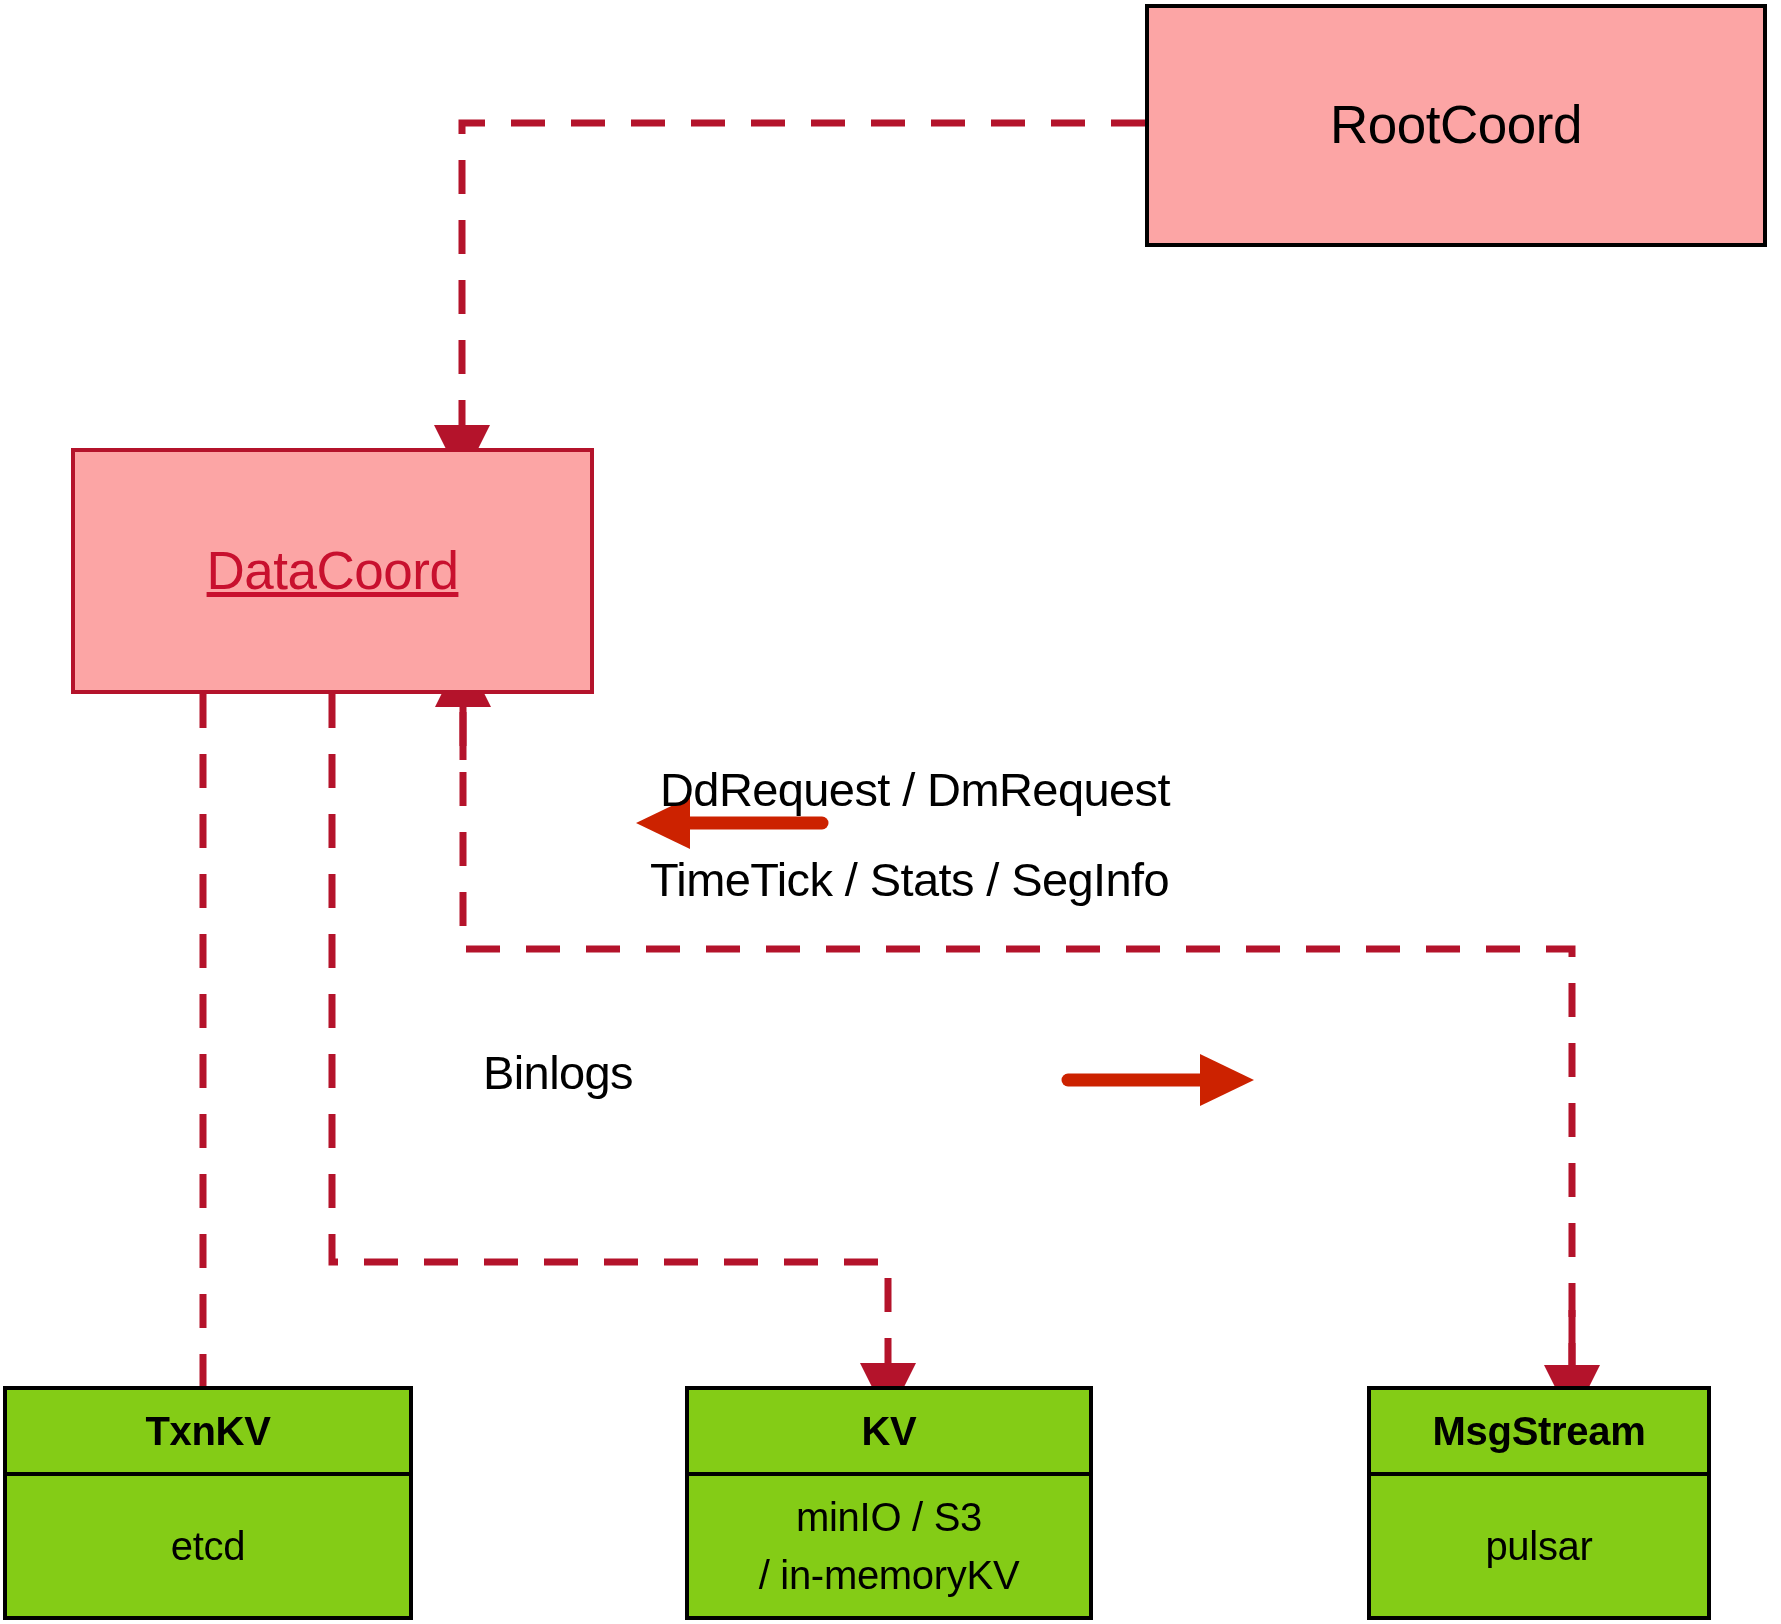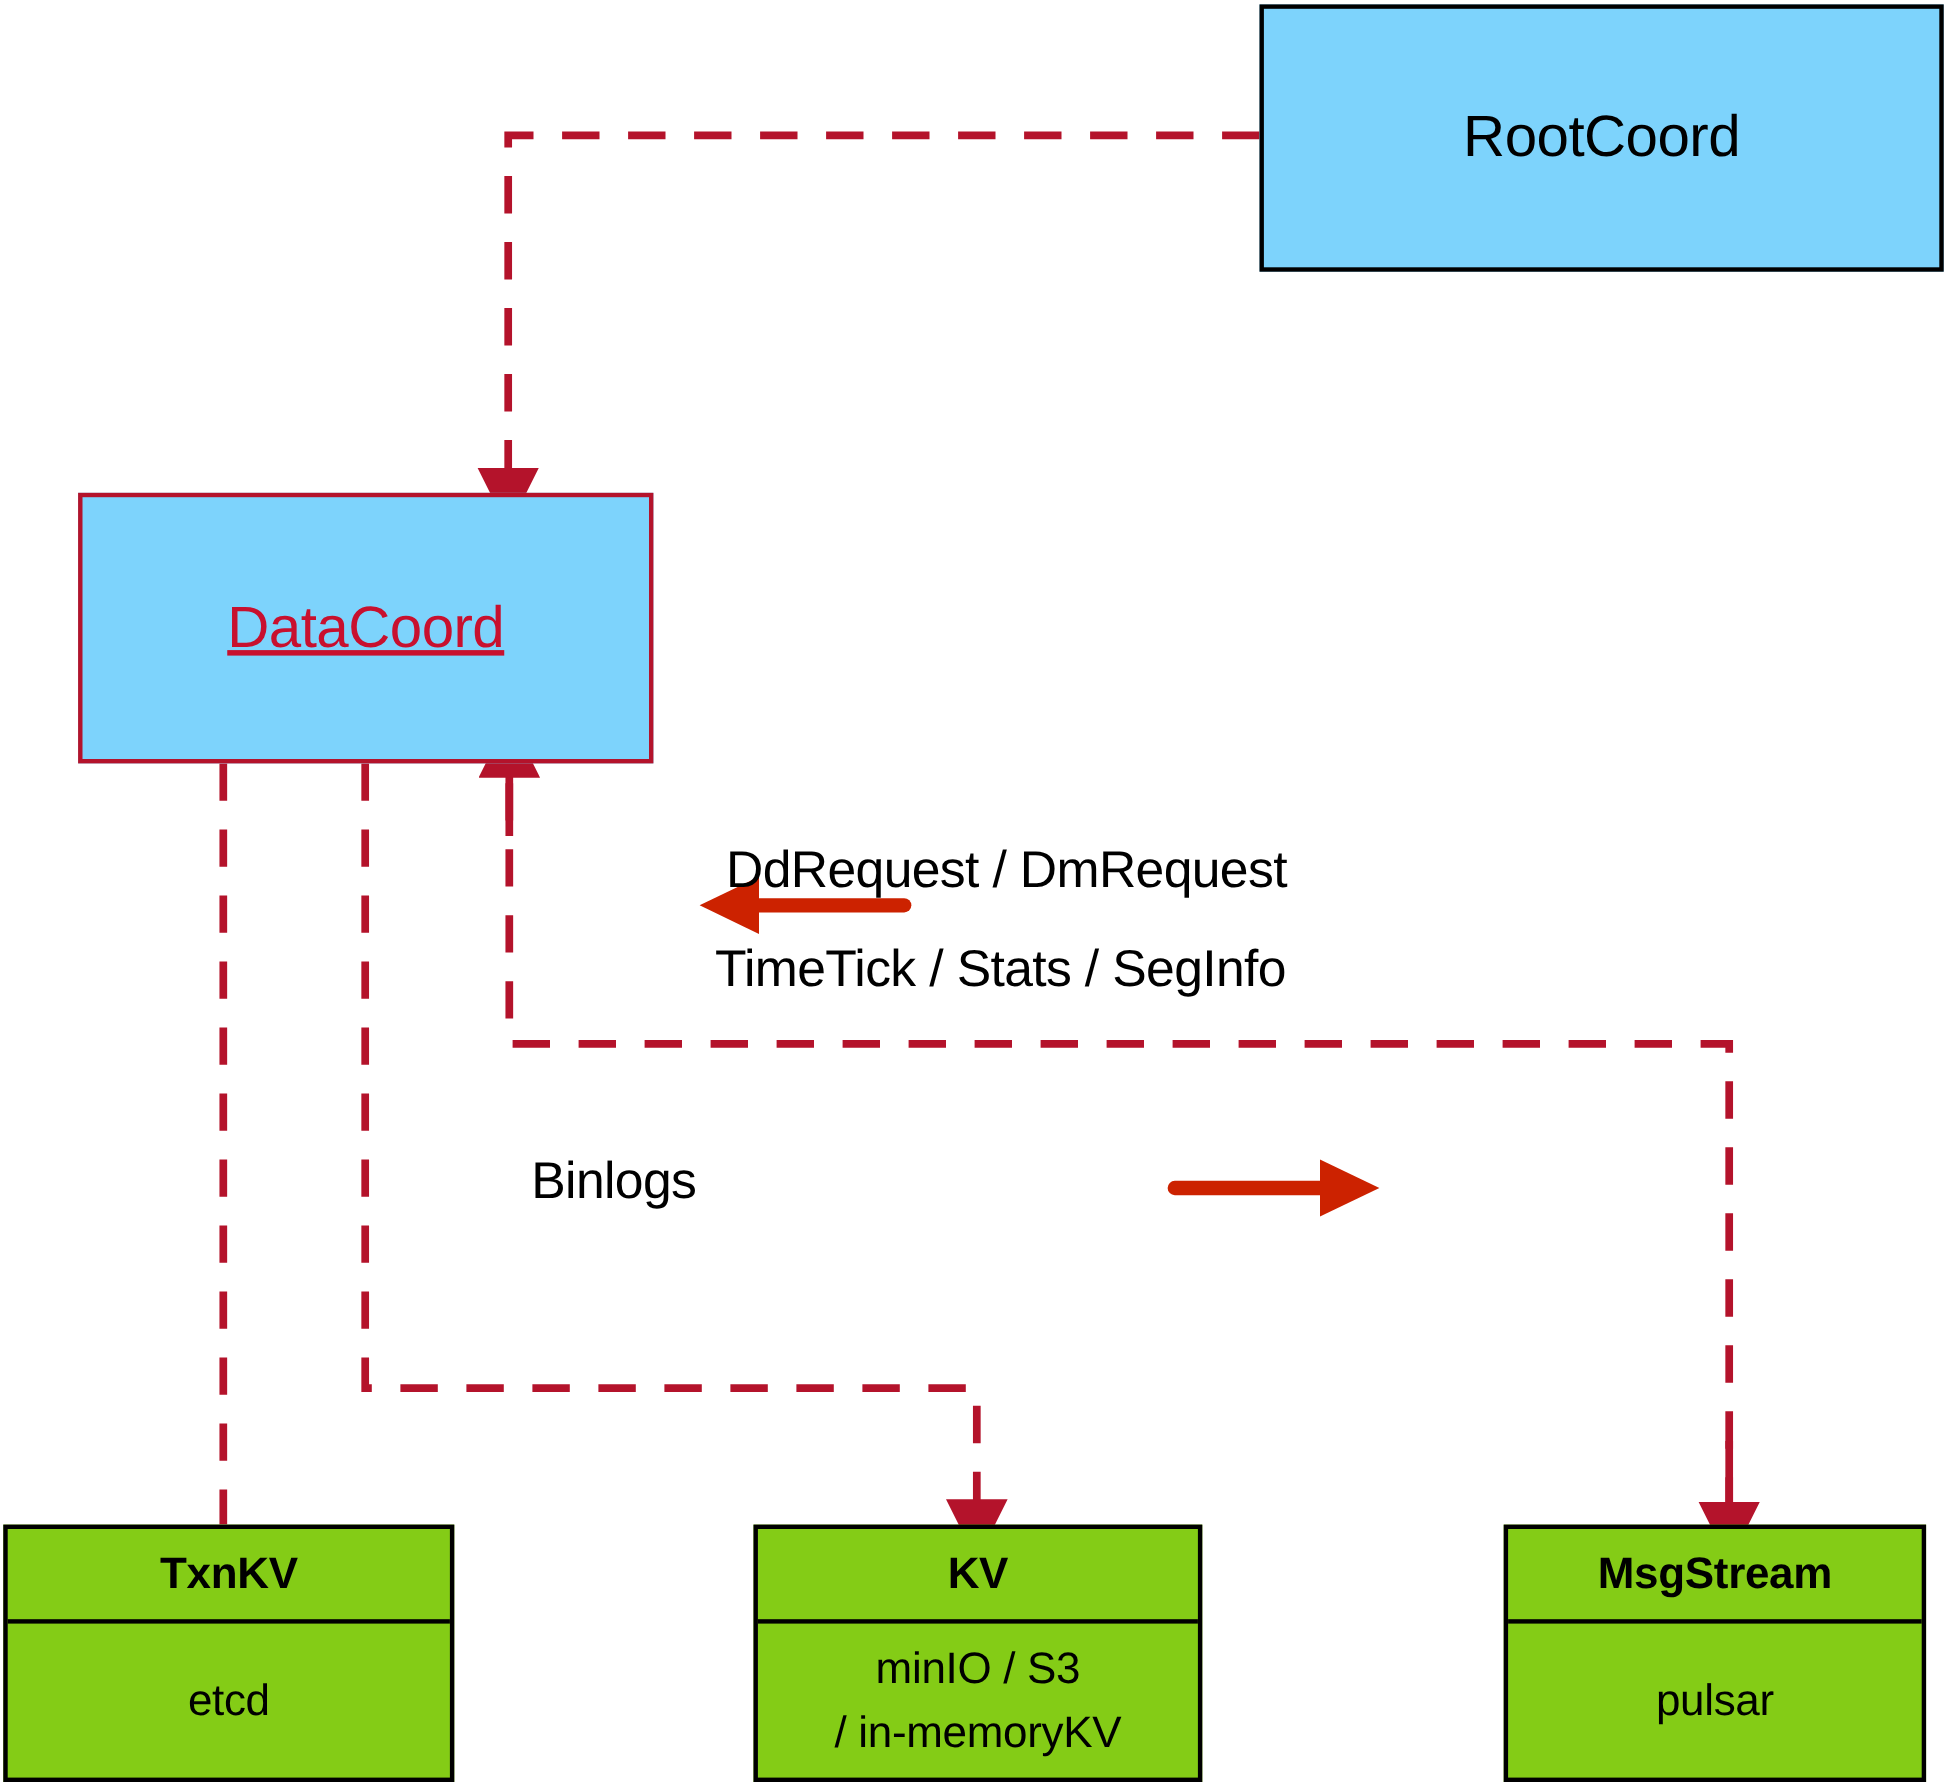--- a/index.html
+++ b/index.html
@@ -20,21 +20,21 @@
   #diagram-svg {
     position: absolute;
     left: 0;
     top: 0;
     width: 1781px;
     height: 1624px;
   }
   .node-box {
     position: absolute;
     box-sizing: border-box;
-    background: #7dd3fc;
+    background: #fca5a5;
   }
   .node-plain {
     border: 4px solid #000000;
     display: flex;
     align-items: center;
     justify-content: center;
   }
   .node-plain .node-label {
     font-size: 53px;
     color: #000000;
@@ -151,21 +151,21 @@
   </div>
 
   <div class="node-box node-split" style="left:685px; top:1386px; width:408px; height:234px;justify-content:space-between;">
     <div class="split-head" style="height:82px;">KV</div>
     <div class="split-body">
       <span>minIO / S3</span>
       <span>/ in-memoryKV</span>
     </div>
   </div>
 
-  <div class="node-box node-split" style="left:1367px; top:1386px; width:384px; height:234px;">
+  <div class="node-box node-split" style="left:1367px; top:1386px; width:344px; height:234px;">
     <div class="split-head" style="height:82px;">MsgStream</div>
     <div class="split-body">
       <span>pulsar</span>
     </div>
   </div>
 
 
   <div class="edge-label" style="left:650px; top:856px;">TimeTick / Stats / SegInfo</div>
 
   <div class="edge-label" style="left:660px; top:766px;">DdRequest / DmRequest</div>

